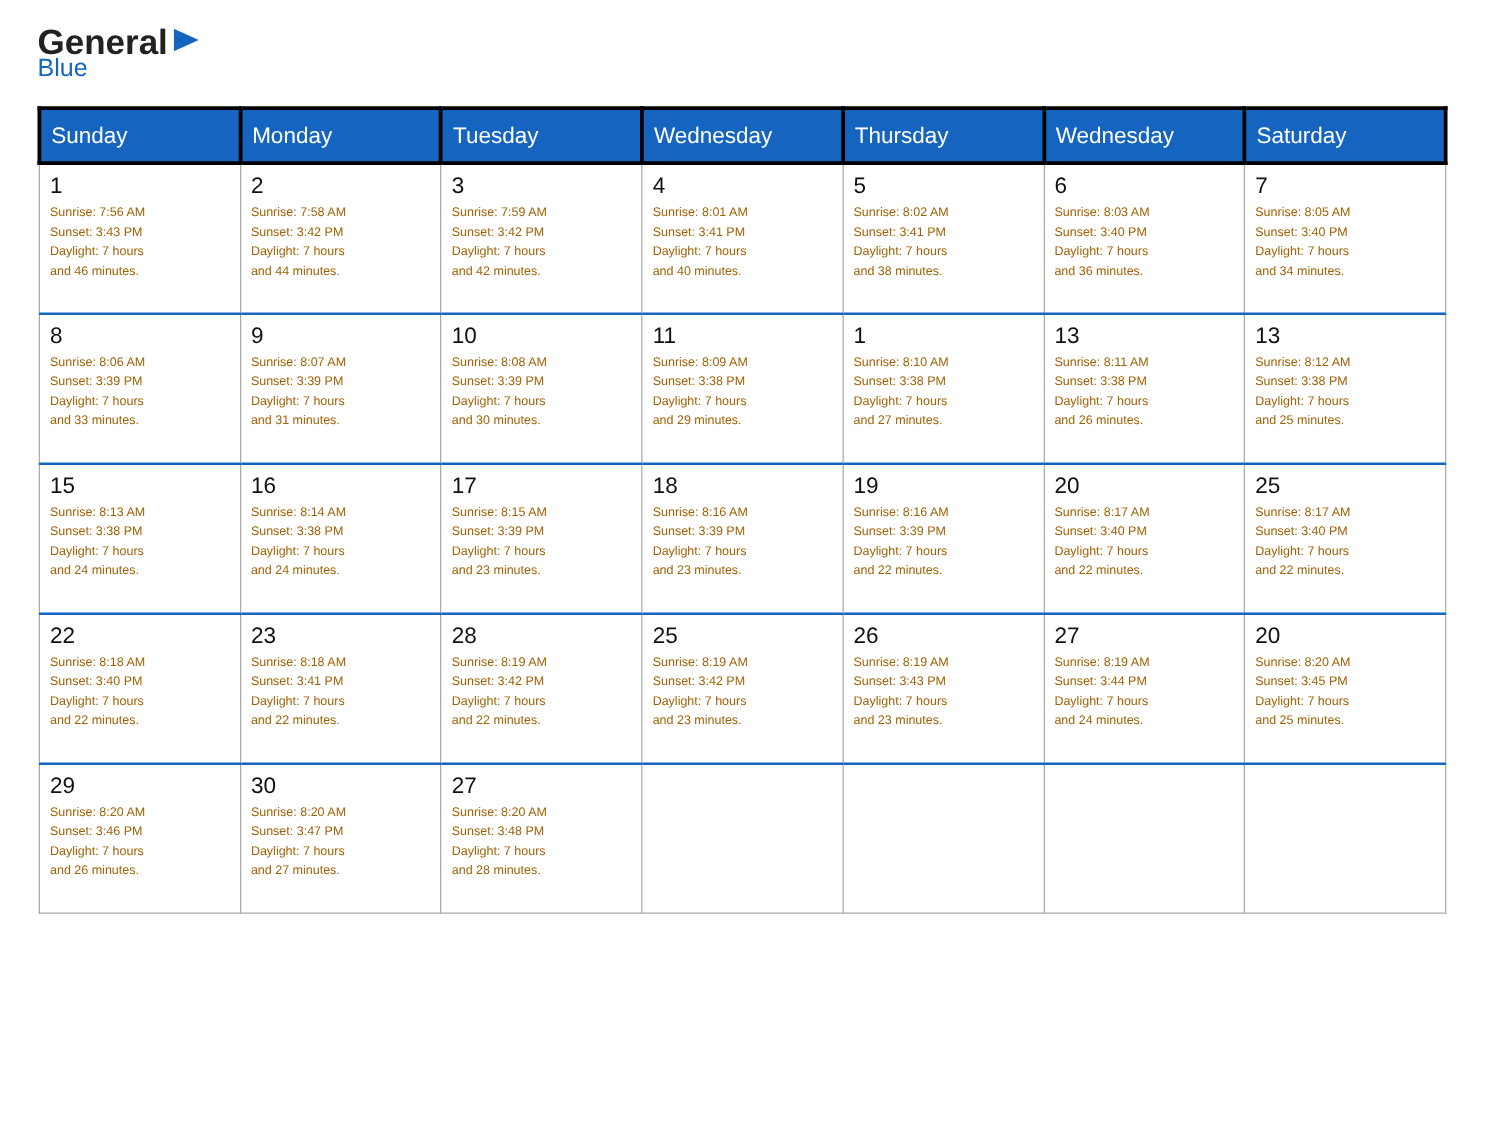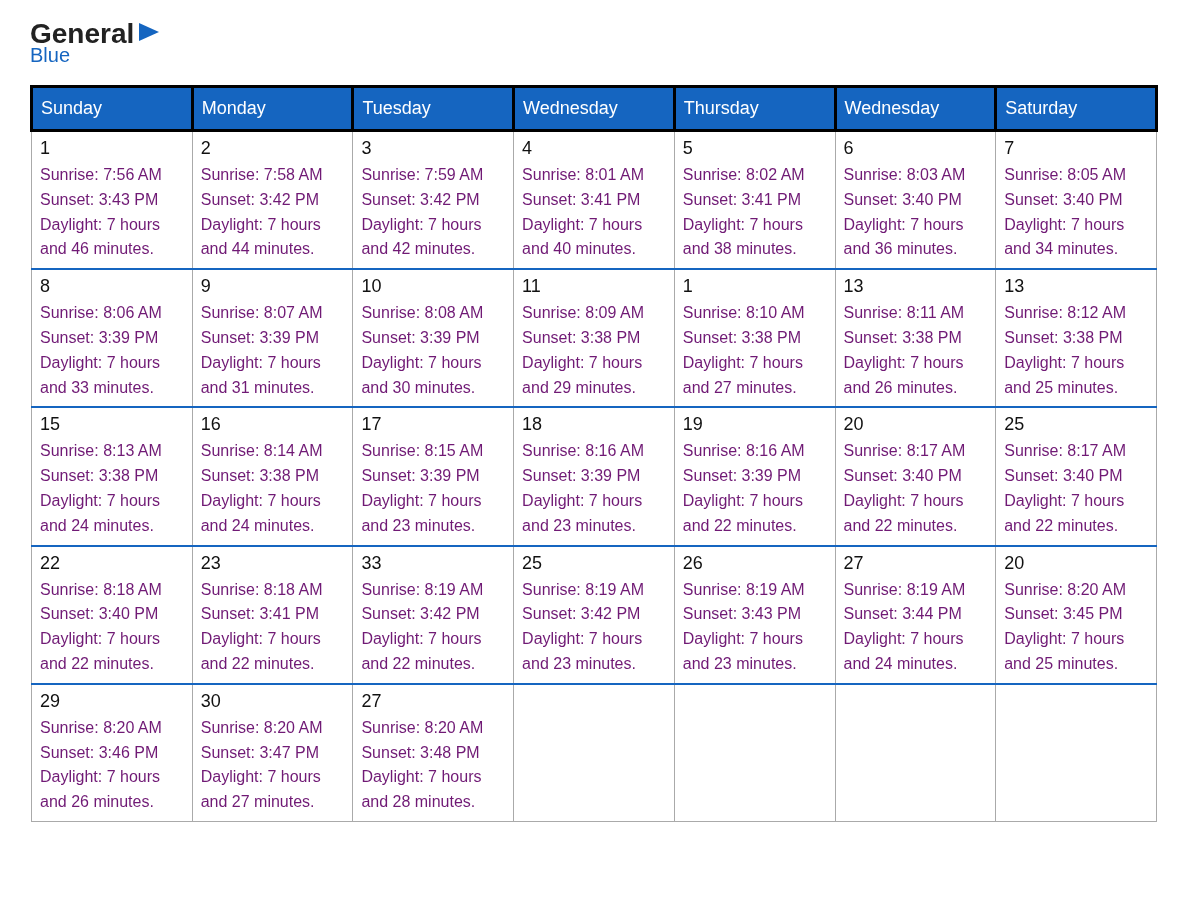--- a/index.html
+++ b/index.html
@@ -69,23 +69,23 @@
       border-top: 2px solid #1565c0;
     }
     .day-number {
       font-size: 18px;
       font-weight: normal;
       color: #111;
       margin-bottom: 4px;
       display: block;
     }
     .day-info {
-      font-size: 16px;
+      font-size: 10px;
       line-height: 1.55;
-      color: #701a75;
+      color: #a16207;
     }
   </style>
 </head>
 <body>
 
 <div class="header">
   <div class="logo">
     <div style="display:flex; align-items:baseline; gap:3px;">
       <span class="logo-general">General</span>
       <div style="display:flex; align-items:center; margin-left:2px;">
@@ -325,21 +325,21 @@
         <td>
         <span class="day-number">23</span>
         <div class="day-info">
           Sunrise: 8:18 AM<br>
           Sunset: 3:41 PM<br>
           Daylight: 7 hours<br>
           and 22 minutes.
         </div>
       </td>
         <td>
-        <span class="day-number">33</span>
+        <span class="day-number">28</span>
         <div class="day-info">
           Sunrise: 8:19 AM<br>
           Sunset: 3:42 PM<br>
           Daylight: 7 hours<br>
           and 22 minutes.
         </div>
       </td>
         <td>
         <span class="day-number">25</span>
         <div class="day-info">

